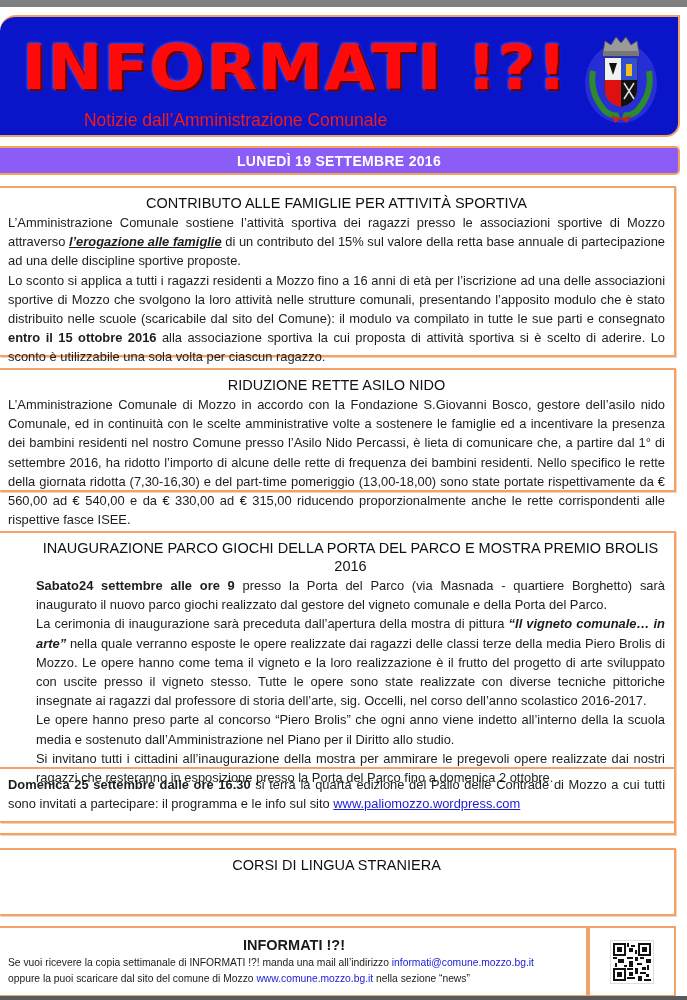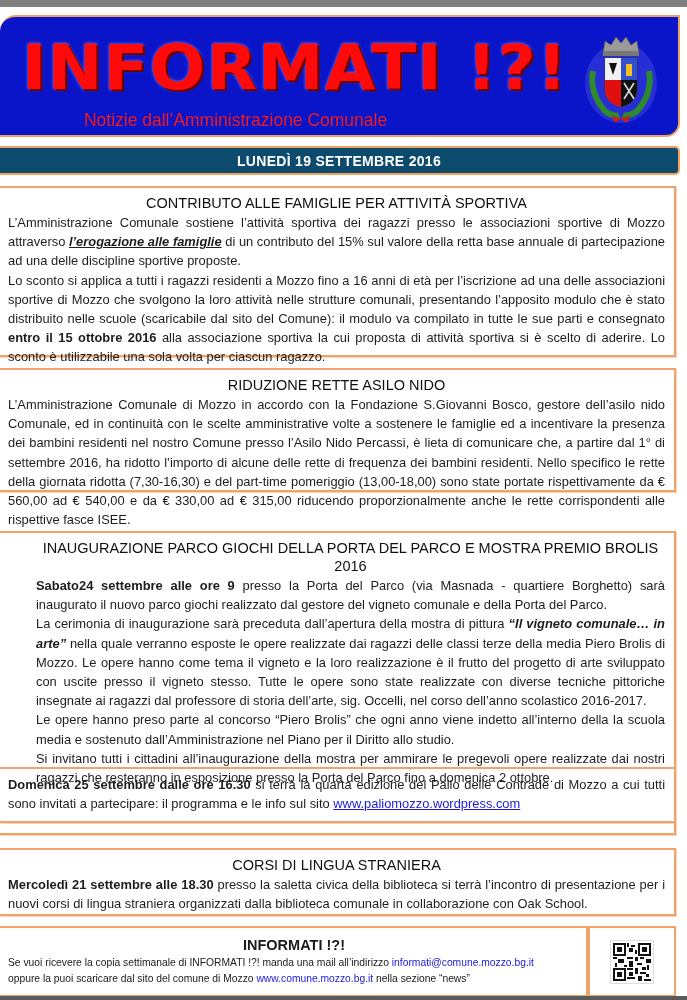--- a/index.html
+++ b/index.html
@@ -26,21 +26,21 @@
   }
   .masthead .subtitle {
     position: absolute; left: 84px; top: 92px;
     font-family: "Liberation Sans", sans-serif; font-size: 19px; line-height: 22px;
     color: #ee1c1c; transform: scaleX(0.92); transform-origin: left center;
   }
   .crest { position: absolute; left: 583px; top: 14px; width: 76px; height: 96px; }
 
   .datebar {
     position: absolute; left: 0; top: 146px; width: 680px; height: 29px;
-    background: #0c4a6e; border: 2px solid #f4a15a; border-left: none;
+    background: #8b5cf6; border: 2px solid #f4a15a; border-left: none;
     border-radius: 0 5px 5px 0;
     display: flex; align-items: center; justify-content: center;
   }
   .datebar span { color: #ffffff; font-size: 14px; font-weight: bold; letter-spacing: 0.3px; }
 
   .box {
     position: absolute; left: 0; width: 676px;
     border: 2px solid #f2a36a; border-left: none;
     box-shadow: 1px 1px 0 #f8d2b2;
     padding: 6px 9px 4px 8px;
@@ -128,21 +128,20 @@
   <p>Le opere hanno preso parte al concorso “Piero Brolis” che ogni anno viene indetto all’interno della la scuola media e sostenuto dall’Amministrazione nel Piano per il Diritto allo studio.</p>
   <p class="last-left">Si invitano tutti i cittadini all’inaugurazione della mostra per ammirare le pregevoli opere realizzate dai nostri ragazzi che resteranno in esposizione presso la Porta del Parco fino a domenica 2 ottobre.</p>
 </div>
 
 <div class="box" id="box4">
   <p class="last-left"><b>Domenica 25 settembre dalle ore 16.30</b><span> si terrà la quarta edizione del Palio delle Contrade di Mozzo a cui tutti sono invitati a partecipare: il programma e le info sul sito </span><a>www.paliomozzo.wordpress.com</a></p>
 </div>
 
 <div class="box" id="box5">
   <h2>CORSI DI LINGUA STRANIERA</h2>
-  <p class="last-left"><b>Mercoledì 21 settembre alle 18.30</b><span> presso la saletta civica della biblioteca si terrà l’incontro di presentazione per i nuovi corsi di lingua straniera organizzati dalla biblioteca comunale in collaborazione con Oak School.</span></p>
 </div>
 
 <div class="footerbox">
   <h3>INFORMATI !?!</h3>
   <div><span>Se vuoi ricevere la copia settimanale di INFORMATI !?! manda una mail all’indirizzo </span><a>informati@comune.mozzo.bg.it</a></div>
   <div><span>oppure la puoi scaricare dal sito del comune di Mozzo </span><a>www.comune.mozzo.bg.it</a><span> nella sezione “news”</span></div>
 </div>
 <div class="qrbox">
   <svg class="qr" viewBox="0 0 21 21" shape-rendering="crispEdges">
     <rect width="21" height="21" fill="#fff"></rect>

